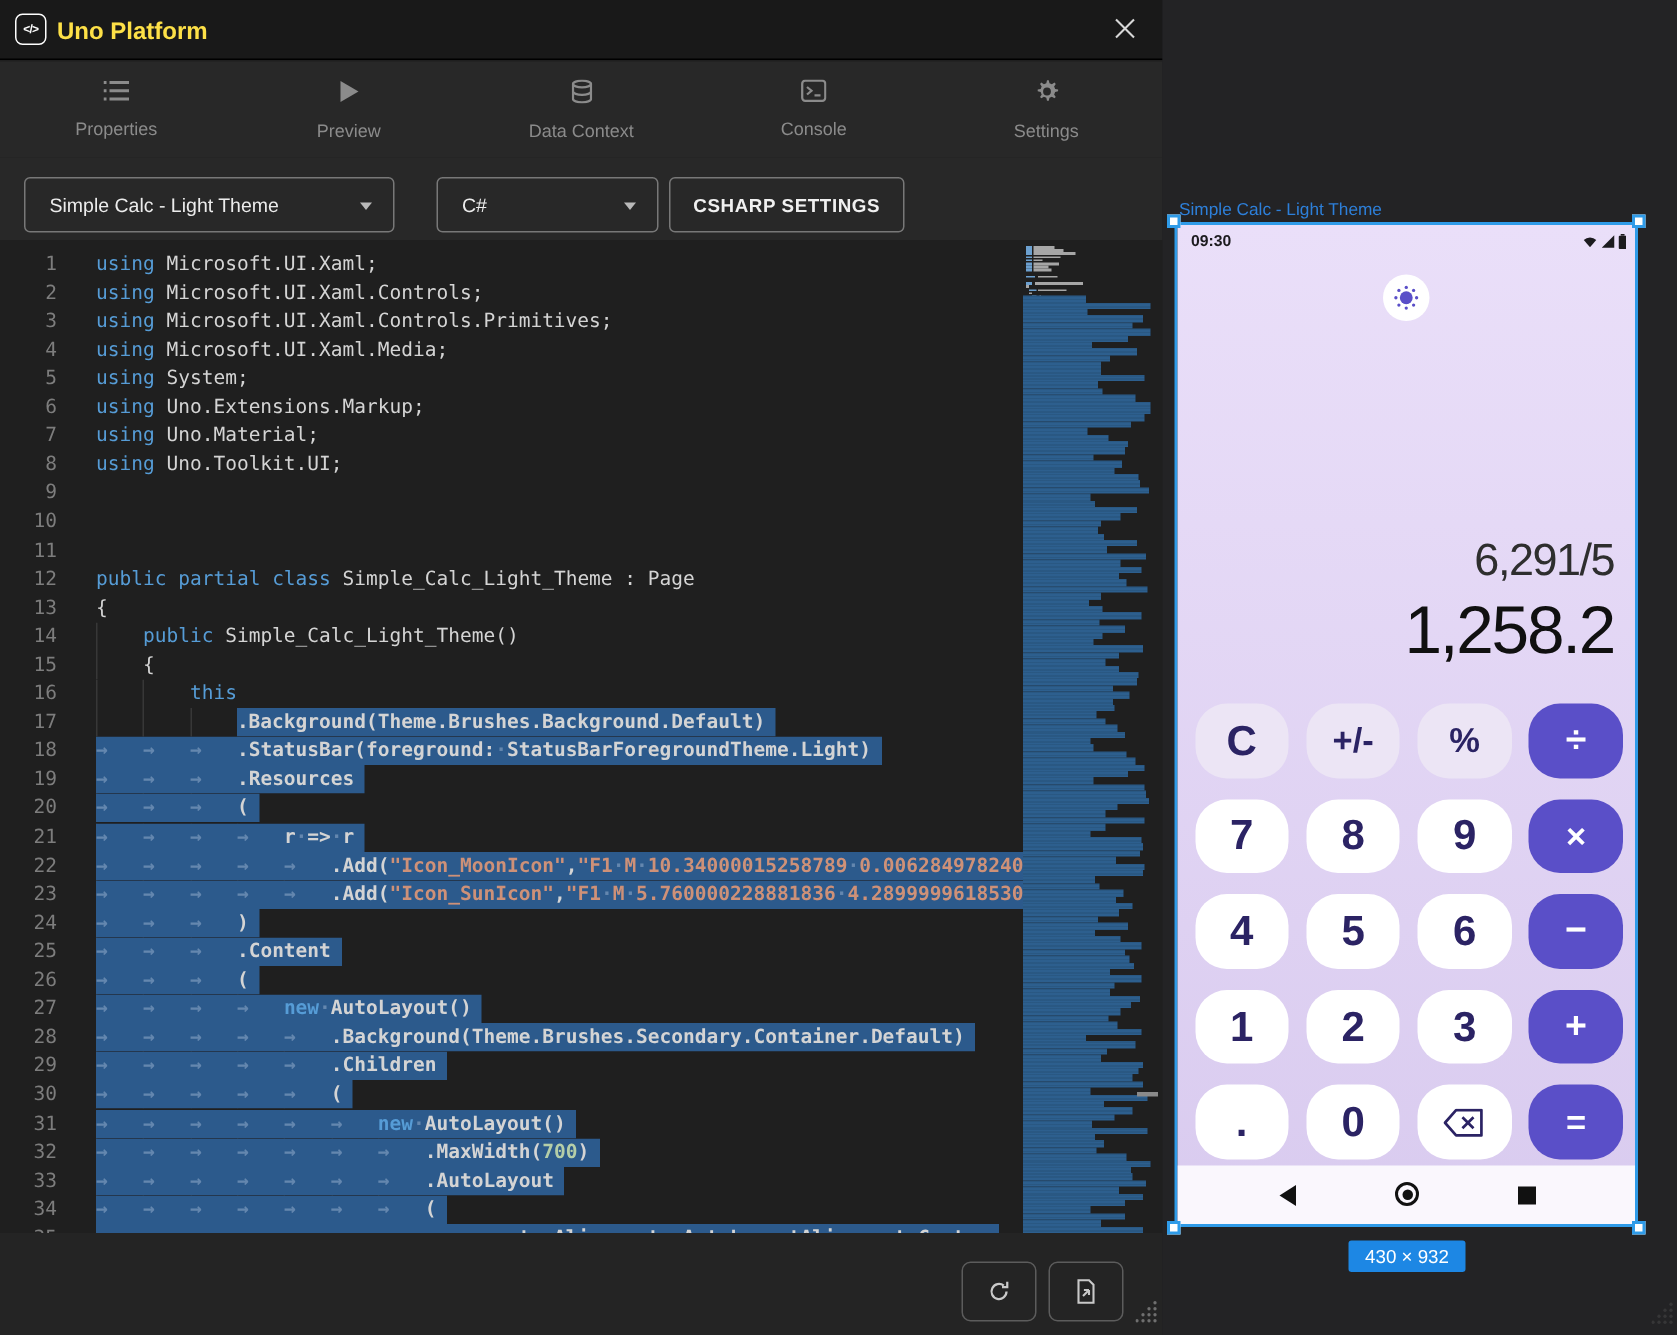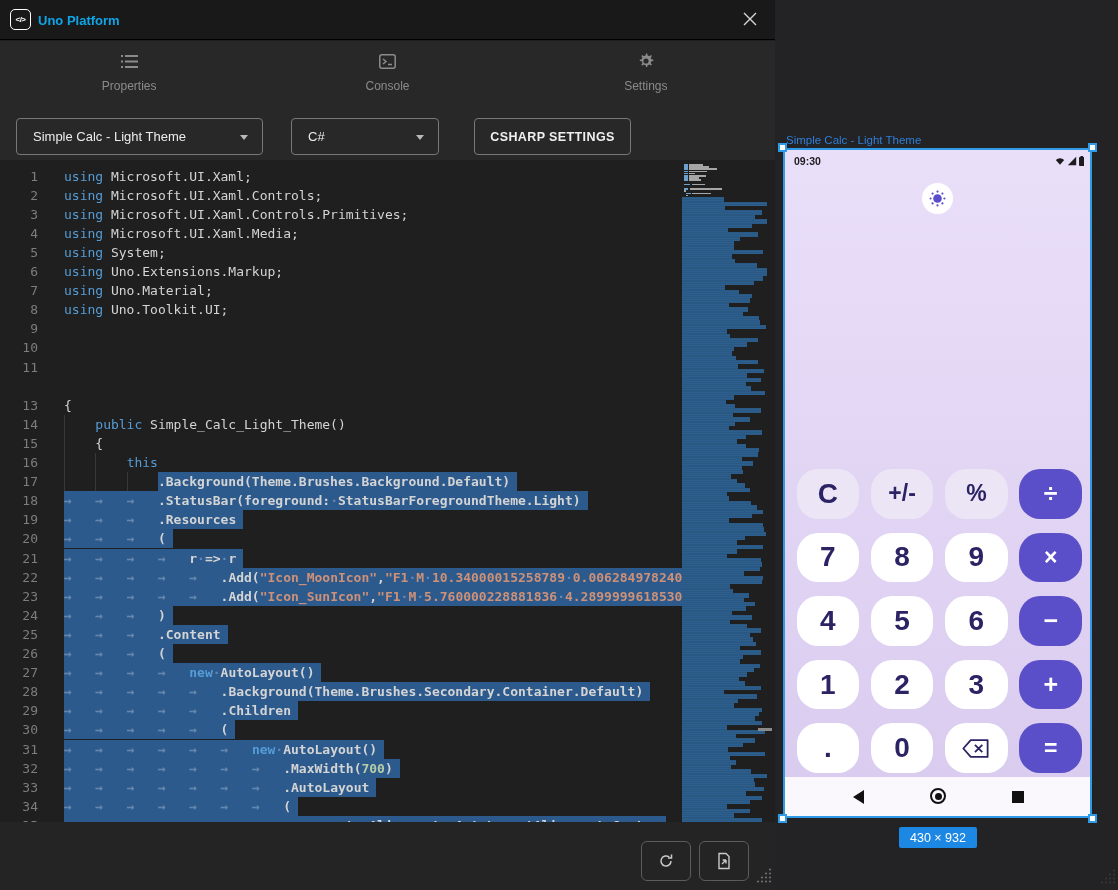--- a/index.html
+++ b/index.html
@@ -1,21 +1,21 @@
 <!DOCTYPE html>
 <html><head>
 <meta charset="utf-8">
 <style>
 * { margin:0; padding:0; box-sizing:border-box; }
 html,body { width:1118px; height:890px; background:#202022; overflow:hidden; font-family:"Liberation Sans",sans-serif; }
 #stage { position:relative; width:1118px; height:890px; }
 #window { position:absolute; left:0; top:0; width:775px; height:890px; background:#1f1f1f; }
 .titlebar { position:absolute; left:0; top:0; width:775px; height:40px; background:#191919; border-bottom:1px solid #000; }
 .logo { position:absolute; left:10px; top:9px; width:21px; height:21px; border:1.6px solid #fff; border-radius:5px; color:#fff; font-size:8px; font-weight:bold; display:flex; align-items:center; justify-content:center; letter-spacing:-0.5px; }
-.wtitle { position:absolute; left:38px; top:13px; color:#0ea5e9; font-size:13px; font-weight:bold; }
+.wtitle { position:absolute; left:38px; top:13px; color:#fde047; font-size:16px; font-weight:bold; }
 .closebtn { position:absolute; right:12px; top:12px; width:20px; height:20px; }
 .tabbar { position:absolute; left:0; top:41px; width:775px; height:64px; background:#282828; display:flex; }
 .tab { flex:1; display:flex; flex-direction:column; align-items:center; justify-content:center; gap:6px; color:#8b8b8b; position:relative; }
 .tab .tlabel { font-size:12px; }
 .tab.active { color:#f2f2f2; }
 .tab.active .underline { position:absolute; bottom:0; left:0; width:100%; height:3px; background:#f2f2f2; }
 .toolbar { position:absolute; left:0; top:105px; width:775px; height:55px; background:#282828; }
 .dd { position:absolute; top:13px; height:37px; border:1px solid #787878; border-radius:4px; color:#ececec; font-size:13px; display:flex; align-items:center; }
 .dd .ddtext { padding-left:16px; }
 .chev { position:absolute; right:14px; top:16px; width:0; height:0; border-left:4.5px solid transparent; border-right:4.5px solid transparent; border-top:5px solid #b9b9b9; }
@@ -86,20 +86,34 @@
                 <rect x="4" y="1" width="13" height="2"></rect>
                 <rect x="0" y="6.5" width="2" height="2"></rect>
                 <rect x="4" y="6.5" width="13" height="2"></rect>
                 <rect x="0" y="12" width="2" height="2"></rect>
                 <rect x="4" y="12" width="13" height="2"></rect>
               </g>
             </svg></span>
           <span class="tlabel">Properties</span>
         </div>
         <div class="tab">
+          <span><svg width="14" height="16" viewBox="0 0 14 16">
+              <path d="M1 1 L13 8 L1 15 Z" fill="#8b8b8b"></path>
+            </svg></span>
+          <span class="tlabel">Preview</span>
+        </div>
+        <div class="tab">
+          <span><svg width="14" height="16" viewBox="0 0 14 16" fill="none">
+              <ellipse cx="7" cy="3" rx="6" ry="2.2" stroke="#8b8b8b" stroke-width="1.5"></ellipse>
+              <path d="M1 3 V13 C1 14.2 3.7 15.2 7 15.2 C10.3 15.2 13 14.2 13 13 V3" stroke="#8b8b8b" stroke-width="1.5"></path>
+              <path d="M1 8 C1 9.2 3.7 10.2 7 10.2 C10.3 10.2 13 9.2 13 8" stroke="#8b8b8b" stroke-width="1.5"></path>
+            </svg></span>
+          <span class="tlabel">Data Context</span>
+        </div>
+        <div class="tab">
           <span><svg width="17" height="15" viewBox="0 0 17 15" fill="none">
               <rect x="0.8" y="0.8" width="15.4" height="13.4" rx="2" stroke="#8b8b8b" stroke-width="1.5"></rect>
               <path d="M4 5 L7 7.5 L4 10" stroke="#8b8b8b" stroke-width="1.5"></path>
               <path d="M9 10.5 H13" stroke="#8b8b8b" stroke-width="1.5"></path>
             </svg></span>
           <span class="tlabel">Console</span>
         </div>
         <div class="tab">
           <span><svg width="16" height="16" viewBox="0 0 16 16">
               <path fill="#8b8b8b" d="M8 0.5 l1.2 0 l0.45 2 a5.8 5.8 0 0 1 1.6 0.66 l1.73 -1.1 l0.86 0.86 l-1.1 1.73 a5.8 5.8 0 0 1 0.66 1.6 l2 0.45 l0 1.2 l-2 0.45 a5.8 5.8 0 0 1 -0.66 1.6 l1.1 1.73 l-0.86 0.86 l-1.73 -1.1 a5.8 5.8 0 0 1 -1.6 0.66 l-0.45 2 l-1.2 0 l-0.45 -2 a5.8 5.8 0 0 1 -1.6 -0.66 l-1.73 1.1 l-0.86 -0.86 l1.1 -1.73 a5.8 5.8 0 0 1 -0.66 -1.6 l-2 -0.45 l0 -1.2 l2 -0.45 a5.8 5.8 0 0 1 0.66 -1.6 l-1.1 -1.73 l0.86 -0.86 l1.73 1.1 a5.8 5.8 0 0 1 1.6 -0.66 z M8 5.4 a2.6 2.6 0 1 0 0 5.2 a2.6 2.6 0 0 0 0 -5.2 z"></path>
@@ -109,34 +123,35 @@
       </div>
     <div class="toolbar">
       <div class="dd" style="left:16px;width:247px;">
         <span class="ddtext">Simple Calc - Light Theme</span>
         <span class="chev"></span>
       </div>
       <div class="dd" style="left:291px;width:148px;">
         <span class="ddtext">C#</span>
         <span class="chev"></span>
       </div>
-      <div class="toolbtn" style="left:474px;width:157px;">CSHARP SETTINGS</div>
+      <div class="toolbtn" style="left:446px;width:157px;">CSHARP SETTINGS</div>
     </div>
     <div class="editor" id="editor">
         <div class="cl" style="top: 6.5px;"><span class="ln">1</span><span class="ct"><span class="tp"></span><span class="tk">using</span><span class="tp"> Microsoft.UI.Xaml;</span></span></div>
         <div class="cl" style="top: 25.6px;"><span class="ln">2</span><span class="ct"><span class="tp"></span><span class="tk">using</span><span class="tp"> Microsoft.UI.Xaml.Controls;</span></span></div>
         <div class="cl" style="top: 44.7px;"><span class="ln">3</span><span class="ct"><span class="tp"></span><span class="tk">using</span><span class="tp"> Microsoft.UI.Xaml.Controls.Primitives;</span></span></div>
         <div class="cl" style="top: 63.8px;"><span class="ln">4</span><span class="ct"><span class="tp"></span><span class="tk">using</span><span class="tp"> Microsoft.UI.Xaml.Media;</span></span></div>
         <div class="cl" style="top: 82.9px;"><span class="ln">5</span><span class="ct"><span class="tp"></span><span class="tk">using</span><span class="tp"> System;</span></span></div>
         <div class="cl" style="top: 102px;"><span class="ln">6</span><span class="ct"><span class="tp"></span><span class="tk">using</span><span class="tp"> Uno.Extensions.Markup;</span></span></div>
         <div class="cl" style="top: 121.1px;"><span class="ln">7</span><span class="ct"><span class="tp"></span><span class="tk">using</span><span class="tp"> Uno.Material;</span></span></div>
         <div class="cl" style="top: 140.2px;"><span class="ln">8</span><span class="ct"><span class="tp"></span><span class="tk">using</span><span class="tp"> Uno.Toolkit.UI;</span></span></div>
         <div class="cl" style="top: 159.3px;"><span class="ln">9</span><span class="ct"><span class="tp"></span></span></div>
         <div class="cl" style="top: 178.4px;"><span class="ln">10</span></div>
         <div class="cl" style="top: 197.5px;"><span class="ln">11</span><span class="ct"><span class="tp"></span></span></div>
+        <div class="cl" style="top: 216.6px;"><span class="ln">12</span><span class="ct"><span class="tp"></span><span class="tk">public</span><span class="tp"> </span><span class="tk">partial</span><span class="tp"> </span><span class="tk">class</span><span class="tp"> Simple_Calc_Light_Theme : Page</span></span></div>
         <div class="cl" style="top: 235.7px;"><span class="ln">13</span><span class="ct"><span class="tp"></span><span class="tp">{</span></span></div>
         <div class="cl" style="top: 254.8px;"><span class="ln">14</span><span class="guide" style="left: 64px;"></span><span class="ct"><span class="tp">    </span><span class="tk">public</span><span class="tp"> Simple_Calc_Light_Theme()</span></span></div>
         <div class="cl" style="top: 273.9px;"><span class="ln">15</span><span class="guide" style="left: 64px;"></span><span class="ct"><span class="tp">    </span><span class="tp">{</span></span></div>
         <div class="cl" style="top: 293px; padding-left: 12px;"><span class="ln">16</span><span class="guide" style="left: 64px;"></span><span class="guide" style="left: 95.32px;"></span><span class="ct"><span class="tp">        </span><span class="tk">this</span></span></div>
         <div class="cl" style="top: 312.1px;"><span class="ln">17</span><span class="guide" style="left: 64px;"></span><span class="guide" style="left: 95.32px;"></span><span class="guide" style="left: 126.64px;"></span><span class="ct"><span class="tp">            </span><span class="sel pad"><span class="tp">.Background(Theme.Brushes.Background.Default)</span></span></span></div>
         <div class="cl" style="top: 331.2px;"><span class="ln">18</span><span class="guide" style="left: 64px;"></span><span class="guide" style="left: 95.32px;"></span><span class="guide" style="left: 126.64px;"></span><span class="ct"><span class="sel pad"><span class="tw">→   </span><span class="tw">→   </span><span class="tw">→   </span><span class="tp">.StatusBar(foreground:</span><span class="tw">·</span><span class="tp">StatusBarForegroundTheme.Light)</span></span></span></div>
         <div class="cl" style="top: 350.3px; padding-left: 40px;"><span class="ln">19</span><span class="guide" style="left: 64px;"></span><span class="guide" style="left: 95.32px;"></span><span class="guide" style="left: 126.64px;"></span><span class="ct"><span class="sel pad"><span class="tw">→   </span><span class="tw">→   </span><span class="tw">→   </span><span class="tp">.Resources</span></span></span></div>
         <div class="cl" style="top: 369.4px;"><span class="ln">20</span><span class="guide" style="left: 64px;"></span><span class="guide" style="left: 95.32px;"></span><span class="guide" style="left: 126.64px;"></span><span class="ct"><span class="sel pad"><span class="tw">→   </span><span class="tw">→   </span><span class="tw">→   </span><span class="tp">(</span></span></span></div>
         <div class="cl" style="top: 388.5px;"><span class="ln">21</span><span class="guide" style="left: 64px;"></span><span class="guide" style="left: 95.32px;"></span><span class="guide" style="left: 126.64px;"></span><span class="guide" style="left: 157.96px;"></span><span class="ct"><span class="sel pad"><span class="tw">→   </span><span class="tw">→   </span><span class="tw">→   </span><span class="tw">→   </span><span class="tp">r</span><span class="tw">·</span><span class="tp">=&gt;</span><span class="tw">·</span><span class="tp">r</span></span></span></div>
         <div class="cl" style="top: 407.6px;"><span class="ln">22</span><span class="guide" style="left: 64px;"></span><span class="guide" style="left: 95.32px;"></span><span class="guide" style="left: 126.64px;"></span><span class="guide" style="left: 157.96px;"></span><span class="guide" style="left: 189.28px;"></span><span class="ct"><span class="sel pad"><span class="tw">→   </span><span class="tw">→   </span><span class="tw">→   </span><span class="tw">→   </span><span class="tw">→   </span><span class="tp">.Add(</span><span class="ts">"Icon_MoonIcon"</span><span class="tp">,</span><span class="ts">"F1</span><span class="tw">·</span><span class="ts">M</span><span class="tw">·</span><span class="ts">10.34000015258789</span><span class="tw">·</span><span class="ts">0.006284978240966797</span></span></span></div>
@@ -384,20 +399,24 @@
                 <circle cx="8.5" cy="15.4" r="1.1"></circle>
                 <circle cx="1.6" cy="8.5" r="1.1"></circle>
                 <circle cx="15.4" cy="8.5" r="1.1"></circle>
               <circle cx="3.6" cy="3.6" r="1.1"></circle>
                 <circle cx="13.4" cy="13.4" r="1.1"></circle>
                 <circle cx="3.6" cy="13.4" r="1.1"></circle>
                 <circle cx="13.4" cy="3.6" r="1.1"></circle>
             </g>
           </svg>
         </div>
+        <div class="disp">
+          <div class="expr">6,291/5</div>
+          <div class="result">1,258.2</div>
+        </div>
         <div class="keys" id="keys">
             <div class="key light" style="left: 11.5px; top: 319px;">C</div>
             <div class="key light small" style="left: 85.8px; top: 319px;">+/-</div>
             <div class="key light small" style="left: 160.1px; top: 319px;">%</div>
             <div class="key accent" style="left: 234.4px; top: 319px;">÷</div>
             <div class="key white" style="left: 11.5px; top: 382.6px;">7</div>
             <div class="key white" style="left: 85.8px; top: 382.6px;">8</div>
             <div class="key white" style="left: 160.1px; top: 382.6px;">9</div>
             <div class="key accent small" style="left: 234.4px; top: 382.6px;">×</div>
             <div class="key white" style="left: 11.5px; top: 446.2px;">4</div>

